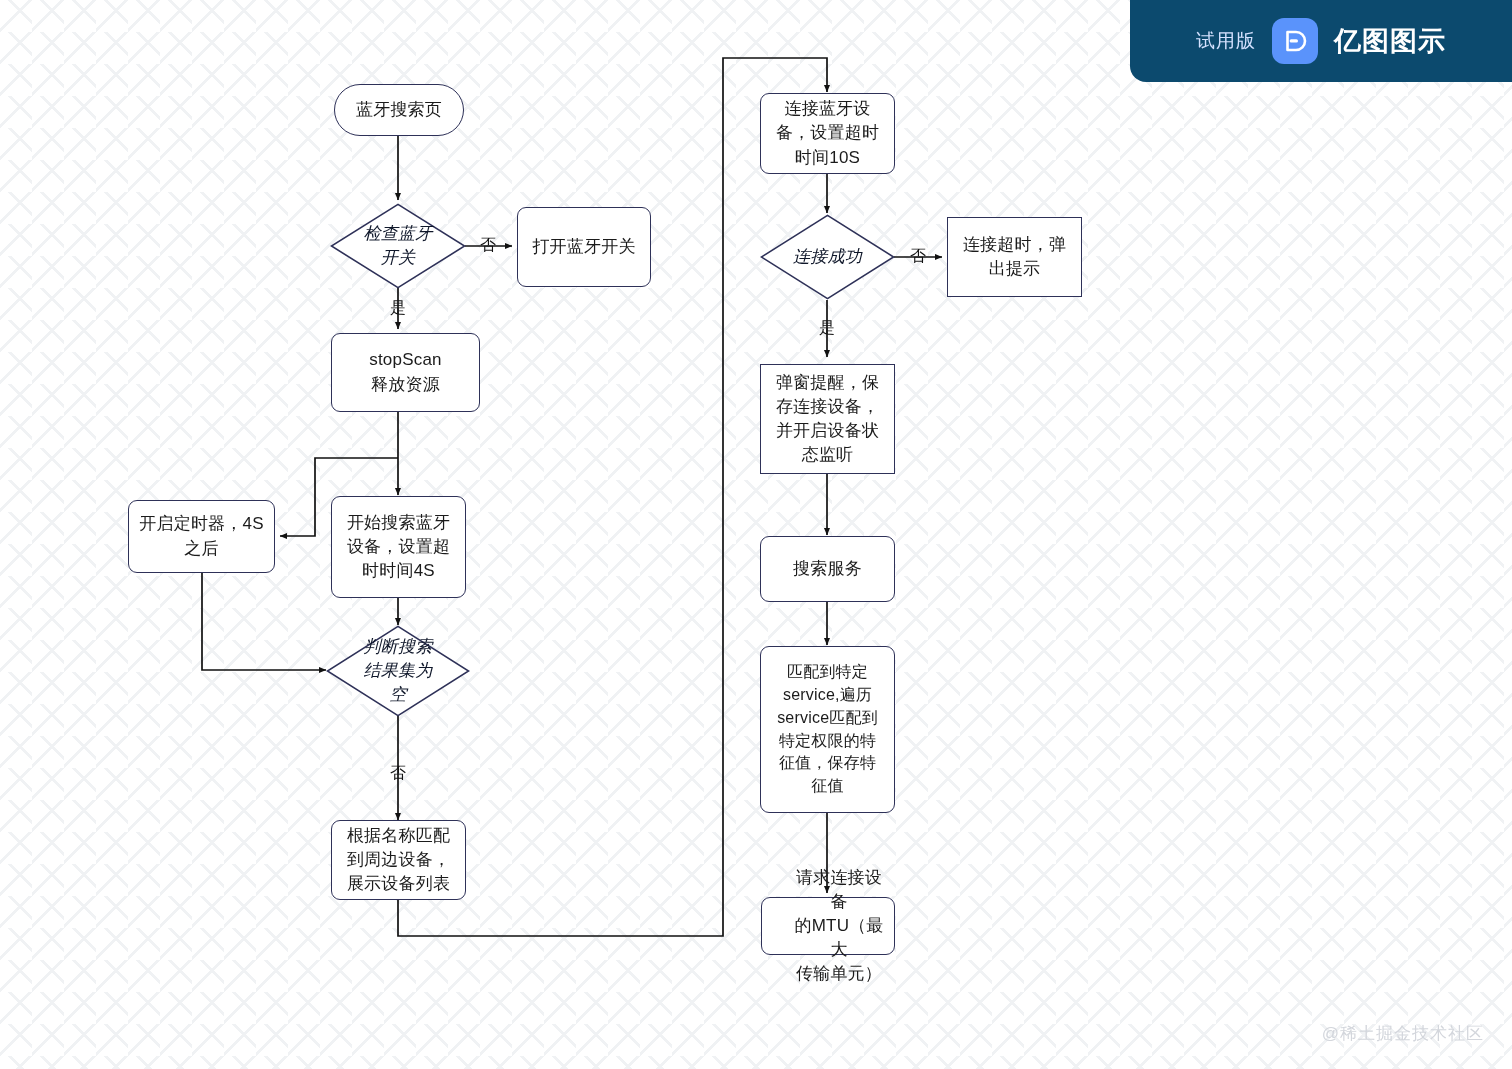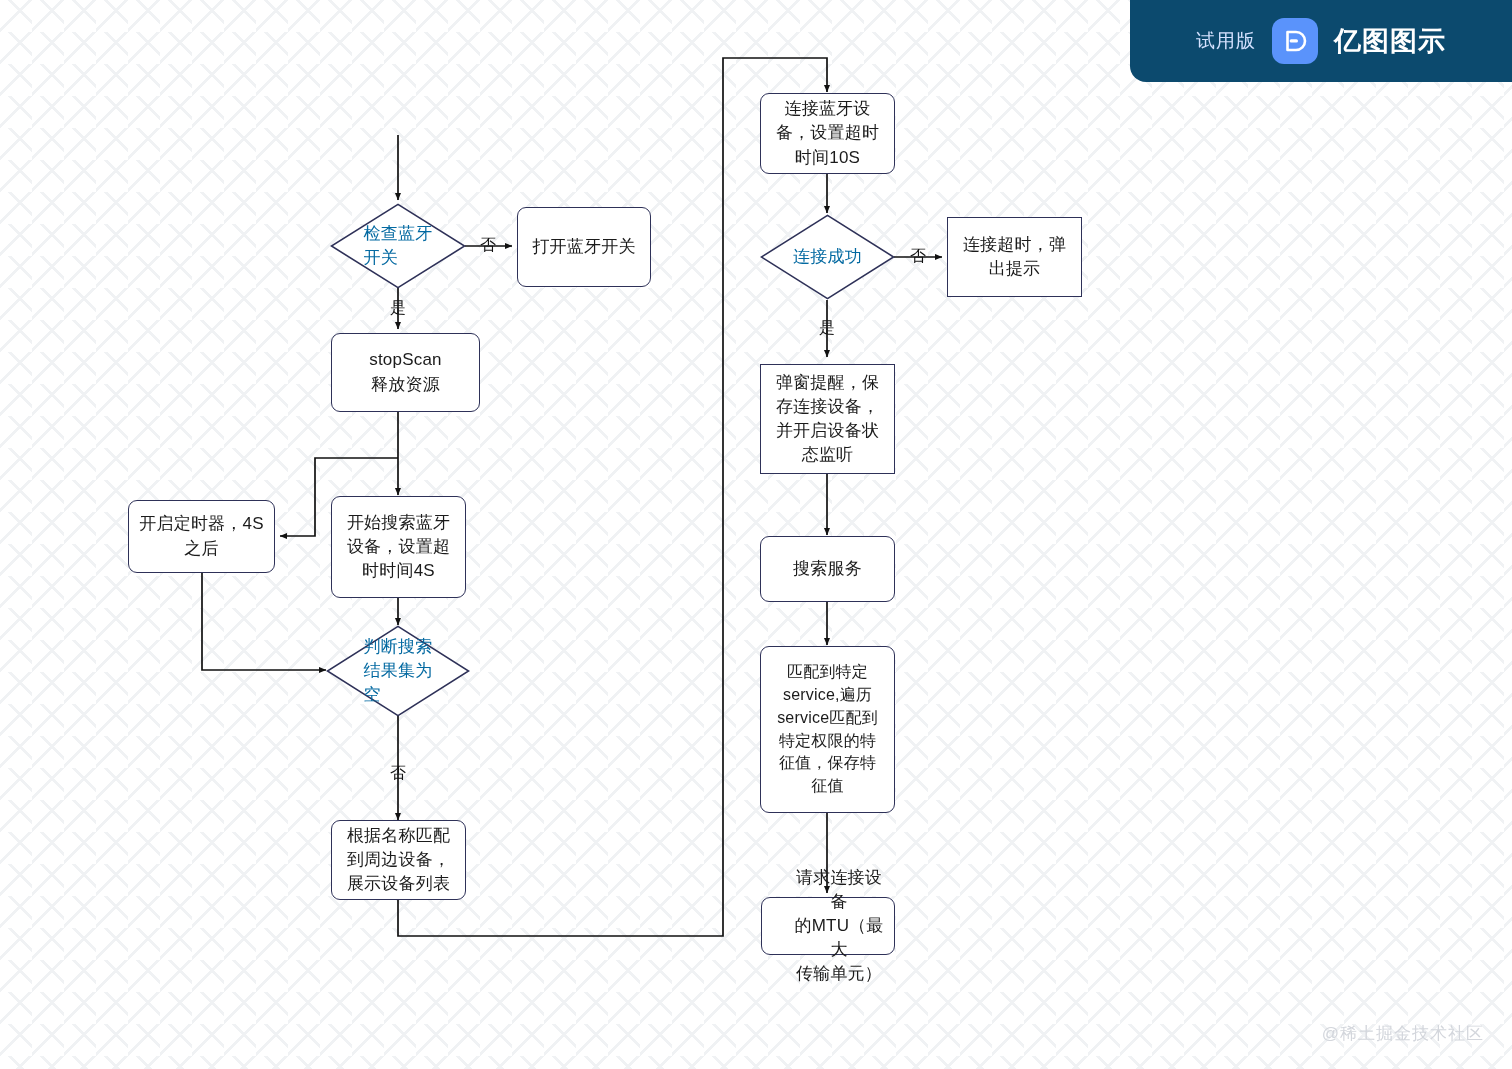--- a/index.html
+++ b/index.html
@@ -54,24 +54,26 @@
     align-items: center;
     justify-content: center;
   }
   .diamond .dshape {
     position: absolute;
     inset: 0;
   }
   .diamond .dlabel {
     position: relative;
     z-index: 2;
+    text-align: center;
     font-size: 17px;
     line-height: 1.42;
-    color: #0369a1;
+    color: #0f172a;
     letter-spacing: .2px;
+    font-style: italic;
   }
 
   .edge-label {
     position: absolute;
     font-size: 16px;
     color: #111111;
     background: transparent;
     line-height: 1;
     white-space: nowrap;
   }
@@ -160,20 +162,23 @@
       <path d="M827,300 L827,357"></path>
 
       <path d="M827,468 L827,535"></path>
 
       <path d="M827,602 L827,645"></path>
 
       <path d="M827,813 L827,893"></path>
     </g>
   </svg>
 
+  <div class="node stadium" style="left:334px; top:84px; width:130px; height:52px;">
+    <span>蓝牙搜索页</span>
+  </div>
 
   <div class="diamond" style="left:330px; top:203px; width:136px; height:86px;">
     <svg class="dshape" viewBox="0 0 136 86" preserveAspectRatio="none">
       <polygon points="68,1.4 134.6,43 68,84.6 1.4,43" fill="#ffffff" stroke="#2e3158" stroke-width="1.6"></polygon>
     </svg>
     <span class="dlabel">检查蓝牙<br>开关</span>
   </div>
 
   <div class="node round" style="left:517px; top:207px; width:134px; height:80px;">
     <span>打开蓝牙开关</span>

